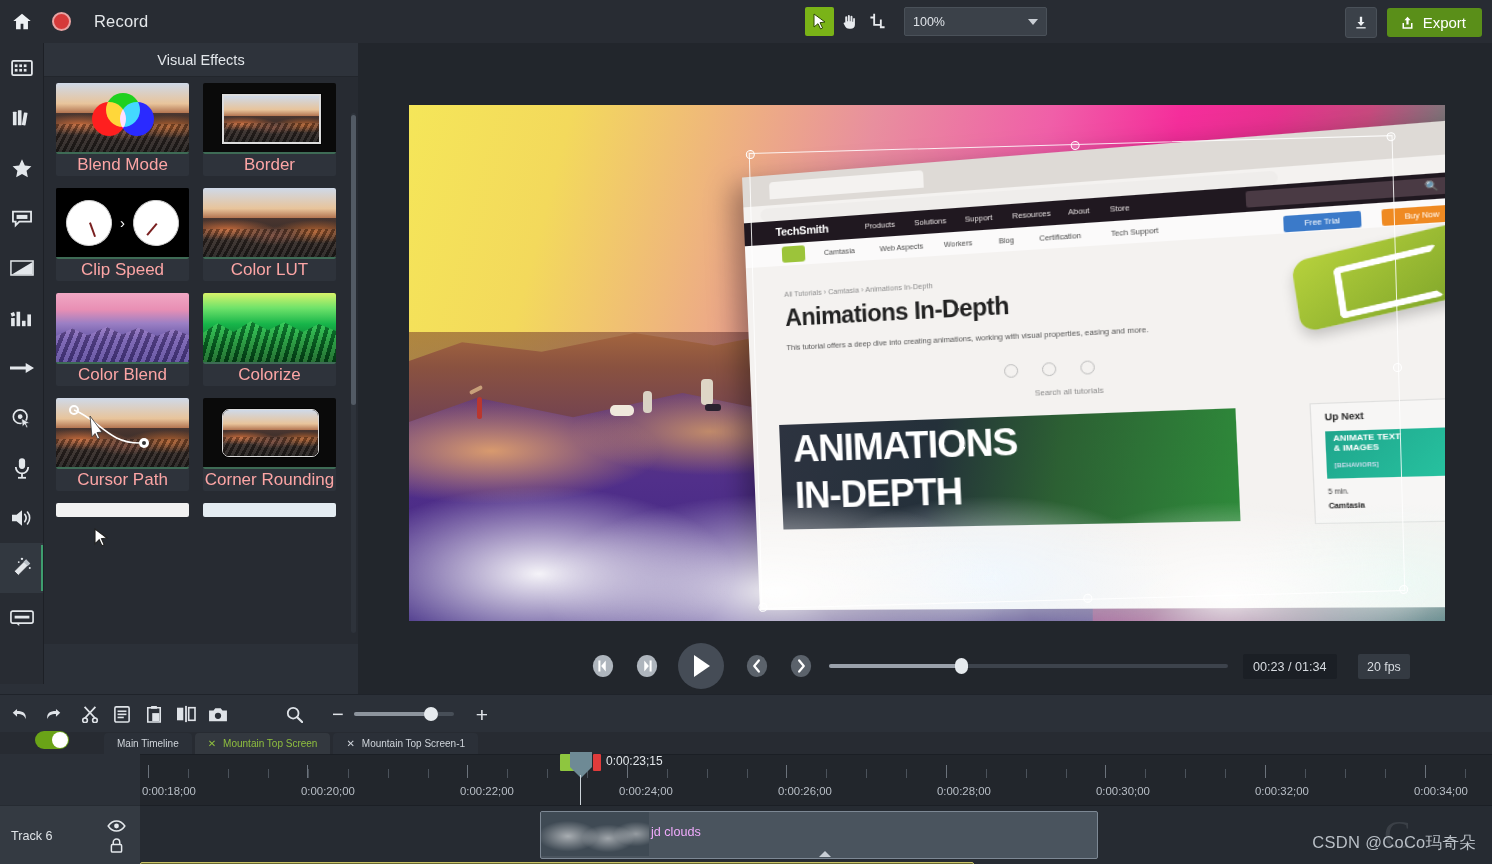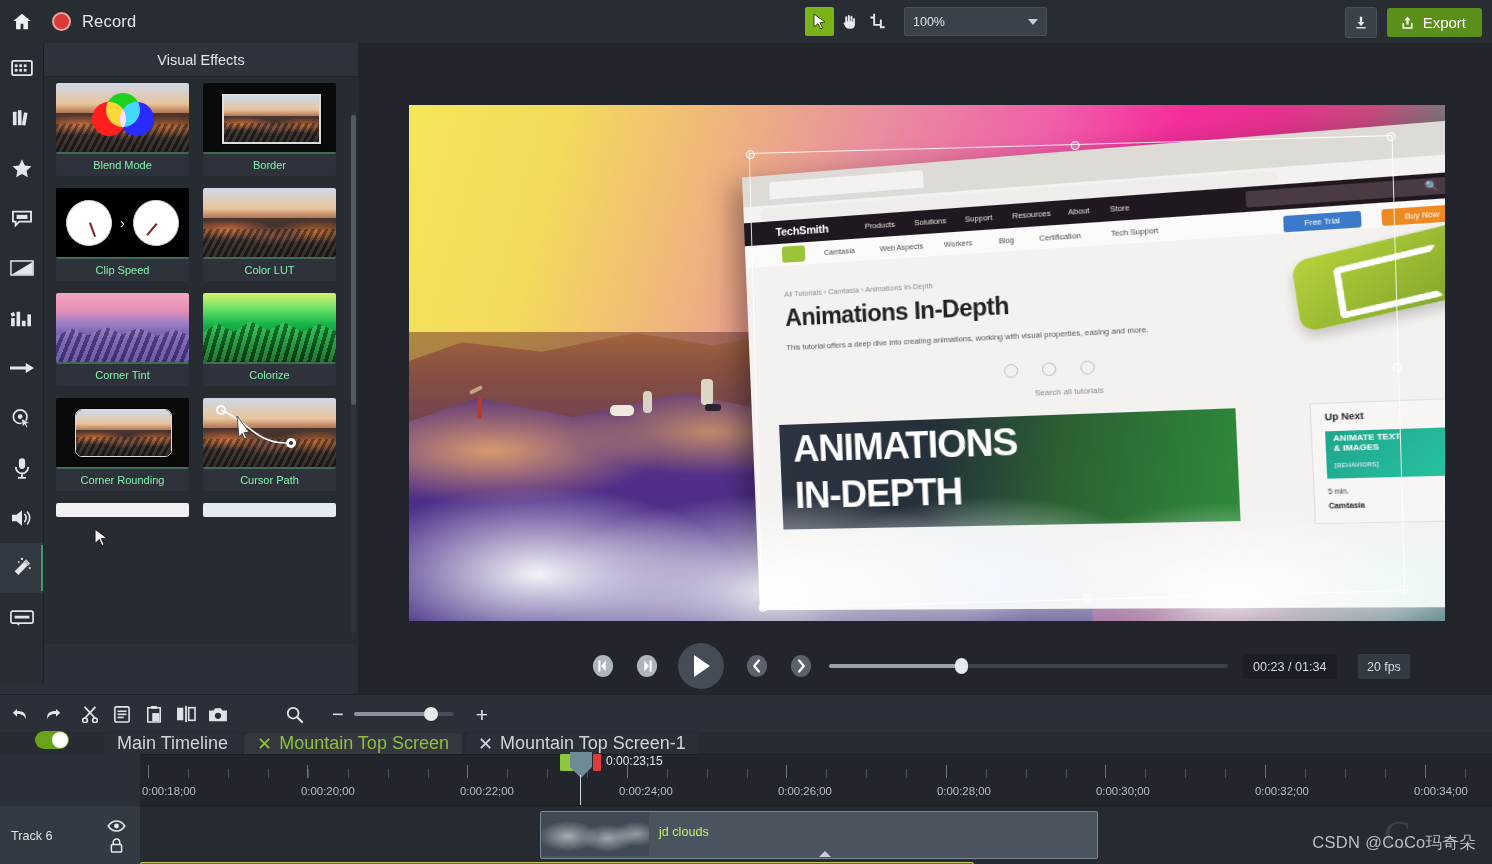--- a/index.html
+++ b/index.html
@@ -4,21 +4,21 @@
 <style>
   html,body{margin:0;padding:0;background:#22262c;}
   body{width:1492px;height:864px;overflow:hidden;font-family:"Liberation Sans",sans-serif;
        -webkit-font-smoothing:antialiased;color:#d8dce2;}
   .app{position:relative;width:1492px;height:864px;background:#2b3038;}
 
   
   .topbar{position:absolute;left:0;top:0;width:1492px;height:43px;background:#282c33;
           border-bottom:1px solid #1d2026;display:flex;align-items:center;}
   .home-btn{width:44px;height:43px;display:flex;align-items:center;justify-content:center;cursor:pointer;}
-  .record-btn{display:flex;align-items:center;gap:11px;height:43px;padding:0 8px;cursor:pointer;}
+  .record-btn{display:flex;align-items:center;gap:23px;height:43px;padding:0 8px;cursor:pointer;}
   .rec-dot{width:19px;height:19px;border-radius:50%;background:#d63a3a;
            border:2px solid #e9a3a3;box-sizing:border-box;}
   .record-label{font-size:16.5px;color:#e4e7ea;letter-spacing:.2px;}
 
   .tool-cluster{position:absolute;left:805px;top:7px;display:flex;align-items:center;gap:0;}
   .tool-btn{width:29px;height:29px;display:flex;align-items:center;justify-content:center;
             border-radius:2px;cursor:pointer;background:transparent;}
   .tool-btn.active{background:#7ab317;}
   .zoom-select{margin-left:12px;width:125px;height:27px;background:#3b4149;border:1px solid #4a5159;
                border-radius:2px;display:flex;align-items:center;padding:0 8px;
@@ -47,21 +47,21 @@
   .panel-head{height:33px;background:#2e333b;display:flex;align-items:center;justify-content:center;
               border-bottom:1px solid #22262c;}
   .panel-head span{font-size:14.5px;color:#e2e6ea;}
   .panel-body{position:relative;height:561px;overflow:hidden;background:#272b32;padding:6px 8px 0 12px;}
   .grid{display:flex;flex-wrap:wrap;gap:12px 14px;width:290px;}
   .cell{width:133px;cursor:pointer;}
   .thumb{width:133px;height:69px;border-radius:2px;overflow:hidden;position:relative;
          border-bottom:2px solid #3e6b55;background:#0a0a0a;}
   .cell-label{height:22px;display:flex;align-items:center;justify-content:center;
               background:#2e333b;border-radius:0 0 2px 2px;}
-  .cell-label span{font-size:11px;color:#86efac;white-space:nowrap;}
+  .cell-label span{font-size:17px;color:#fca5a5;white-space:nowrap;}
   .scrollbar{position:absolute;right:2px;top:36px;width:5px;height:520px;background:#2e333b;border-radius:3px;}
   .scrollthumb{position:absolute;right:2px;top:38px;width:5px;height:290px;background:#525a64;border-radius:3px;}
 
   
   .mt{position:absolute;inset:0;}
   .mt.sunset{background:
       linear-gradient(180deg,#cfd9e8 0%,#e8c49b 30%,#a5603e 47%,#5a3a32 66%,#3a2a2a 100%);}
   .mt.sunset:before{content:"";position:absolute;left:0;right:0;top:44%;bottom:0;
       background:
         radial-gradient(ellipse 60% 45% at 18% 30%,#c4693a 0%,transparent 60%),
@@ -199,21 +199,21 @@
   .zoom-slider{position:relative;width:100px;height:4px;background:#474e57;border-radius:2px;margin:0 10px;}
   .zoom-fill{position:absolute;left:0;top:0;width:78px;height:4px;background:#8d949d;border-radius:2px;}
   .zoom-knob{position:absolute;left:70px;top:-5px;width:14px;height:14px;border-radius:50%;background:#e6eaee;cursor:pointer;}
 
   
   .tabrow{position:absolute;left:0;top:732px;width:1492px;height:22px;background:#272b32;display:flex;align-items:flex-end;}
   .toggle{position:absolute;left:35px;top:-1px;width:34px;height:18px;border-radius:9px;background:#6aa317;cursor:pointer;}
   .toggle-knob{position:absolute;right:1px;top:1px;width:16px;height:16px;border-radius:50%;background:#fff;}
   .tab{height:21px;display:flex;align-items:center;gap:7px;padding:0 13px;background:#2b3038;
        border-radius:4px 4px 0 0;cursor:pointer;margin-right:3px;}
-  .tab span{font-size:18px;color:#cfd4da;white-space:nowrap;}
+  .tab span{font-size:10px;color:#cfd4da;white-space:nowrap;}
   .tab.active{background:#33383f;}
   .tab.active span{color:#8fbf3f;}
   .tab-x{font-size:12px;color:#dfe3e7;line-height:1;}
 
   
   .ruler{position:absolute;left:140px;top:754px;width:1352px;height:50px;background:#22262c;
          border-top:1px solid #1b1f25;overflow:hidden;}
   .tick{position:absolute;top:14px;width:1px;height:9px;background:#4b525b;}
   .tick.major{top:10px;height:13px;background:#6c737c;}
   .rlabel{position:absolute;top:30px;font-size:11.4px;color:#b8bec6;}
@@ -235,21 +235,21 @@
   .track-lock{position:absolute;right:17px;top:32px;cursor:pointer;}
   .trackbody{position:absolute;left:140px;top:805px;width:1352px;height:59px;background:#262b32;
              border-top:1px solid #1b1f25;}
   .clip{position:absolute;left:400px;top:5px;width:556px;height:46px;background:#4a545e;
         border:1px solid #7d8894;border-radius:2px;overflow:hidden;cursor:pointer;}
   .clip-thumb{position:absolute;left:0;top:0;width:108px;height:44px;
               background:radial-gradient(ellipse 40% 50% at 25% 55%,rgba(255,255,255,.55),transparent 70%),
                          radial-gradient(ellipse 35% 45% at 62% 60%,rgba(255,255,255,.5),transparent 70%),
                          radial-gradient(ellipse 30% 40% at 88% 50%,rgba(255,255,255,.45),transparent 70%),
                          #3f4a54;}
-  .clip-label{position:absolute;left:118px;top:13px;font-size:12.6px;color:#bef264;}
+  .clip-label{position:absolute;left:110px;top:13px;font-size:12.6px;color:#f0abfc;}
   .clip-arrow{position:absolute;left:50%;bottom:1px;width:0;height:0;
               border-left:6px solid transparent;border-right:6px solid transparent;border-bottom:6px solid #c8ced5;}
   .clip2{position:absolute;left:0px;top:56px;width:832px;height:8px;background:#6a6a2e;
          border:1px solid #c9c36a;border-radius:2px;}
   .watermark{position:absolute;right:16px;bottom:10px;font-size:16.5px;color:#b9bfc6;letter-spacing:.3px;}
   .wm-logo{position:absolute;right:48px;bottom:6px;width:60px;height:46px;opacity:.18;}
   .cursor{position:absolute;left:94px;top:528px;width:16px;height:22px;}
 </style>
 </head>
 <body>
@@ -456,57 +456,57 @@
           <div class="cell-label">
               <span>Color LUT</span>
             </div>
         </div>
 
         <div class="cell">
           <div class="thumb">
               <div class="mt tint"></div>
             </div>
           <div class="cell-label">
-              <span>Corner Tint</span>
+              <span>Color Blend</span>
             </div>
         </div>
 
         <div class="cell">
           <div class="thumb">
               <div class="mt green"></div>
             </div>
           <div class="cell-label">
               <span>Colorize</span>
-            </div>
-        </div>
-
-        <div class="cell">
-          <div class="thumb">
-            <div class="inner-frame" style="border-radius:7px;border-width:1px;">
-                <div class="mt sunset"></div>
-              </div>
-          </div>
-          <div class="cell-label">
-              <span>Corner Rounding</span>
             </div>
         </div>
 
         <div class="cell">
           <div class="thumb">
             <div class="mt sunset"></div>
             <svg class="cur-path" viewBox="0 0 133 69">
               <path d="M18 12 C 44 22, 52 46, 86 45" fill="none" stroke="#fff" stroke-width="1.6"></path>
               <circle cx="18" cy="12" r="4" fill="none" stroke="#fff" stroke-width="2"></circle>
               <circle cx="88" cy="45" r="5" fill="#fff"></circle>
                 <circle cx="88" cy="45" r="2" fill="#333"></circle>
               <path d="M34 18l12 16-5 .6 2.6 5.4-2 .9-2.6-5.4-3 3.4z" fill="#fff" stroke="#333" stroke-width=".8"></path>
             </svg>
           </div>
           <div class="cell-label">
               <span>Cursor Path</span>
+            </div>
+        </div>
+
+        <div class="cell">
+          <div class="thumb">
+            <div class="inner-frame" style="border-radius:7px;border-width:1px;">
+                <div class="mt sunset"></div>
+              </div>
+          </div>
+          <div class="cell-label">
+              <span>Corner Rounding</span>
             </div>
         </div>
 
 
         <div class="cell">
           <div class="thumb" style="height:14px;background:#f2f2f2;border-bottom:none;"></div>
         </div>
         <div class="cell">
           <div class="thumb" style="height:14px;background:#e4ecf2;border-bottom:none;"></div>
         </div>

